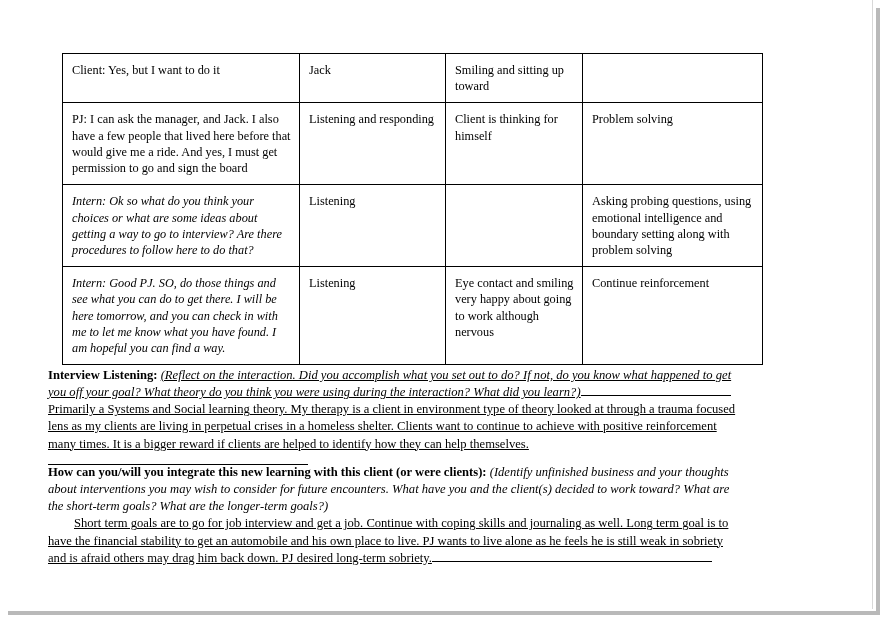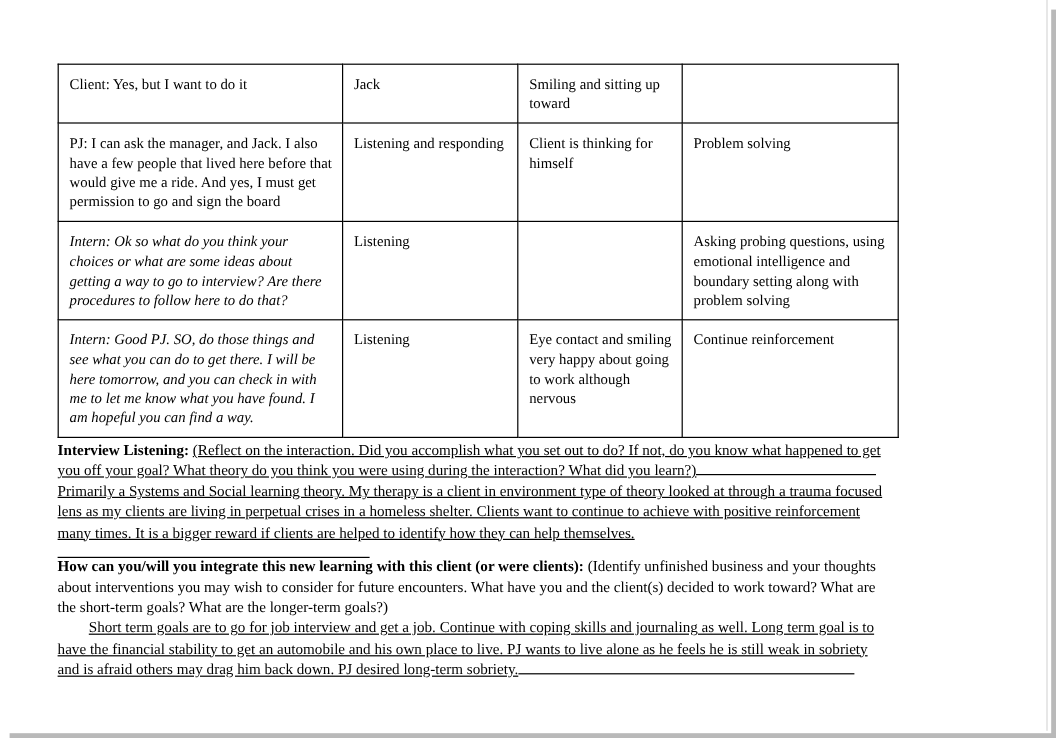--- a/index.html
+++ b/index.html
@@ -44,21 +44,21 @@
     left: 0;
     top: 0;
     width: 872px;
     height: 609px;
     background: #ffffff;
     border-right: 1px solid #d8d8d8;
   }
   
   table.transcript {
     position: absolute;
-    left: 48px;
+    left: 62px;
     top: 53px;
     width: 700px;
     border-collapse: collapse;
     table-layout: fixed;
   }
   table.transcript td {
     border: 1px solid #000000;
     vertical-align: top;
     font-size: 12.3px;
     line-height: 1.32;
@@ -85,20 +85,21 @@
     line-height: 1.36;
     color: #000;
   }
   #sec1 { top: 367px; }
   #sec2 { top: 464px; }
 
   .q-head {
     font-weight: bold;
   }
   .q-prompt {
+    font-style: italic;
     font-weight: normal;
   }
   .u { text-decoration: underline; }
   .answer {
     margin-top: 0px;
   }
   .rule-fill {
     display: inline-block;
     border-bottom: 1px solid #000;
     height: 0.85em;

